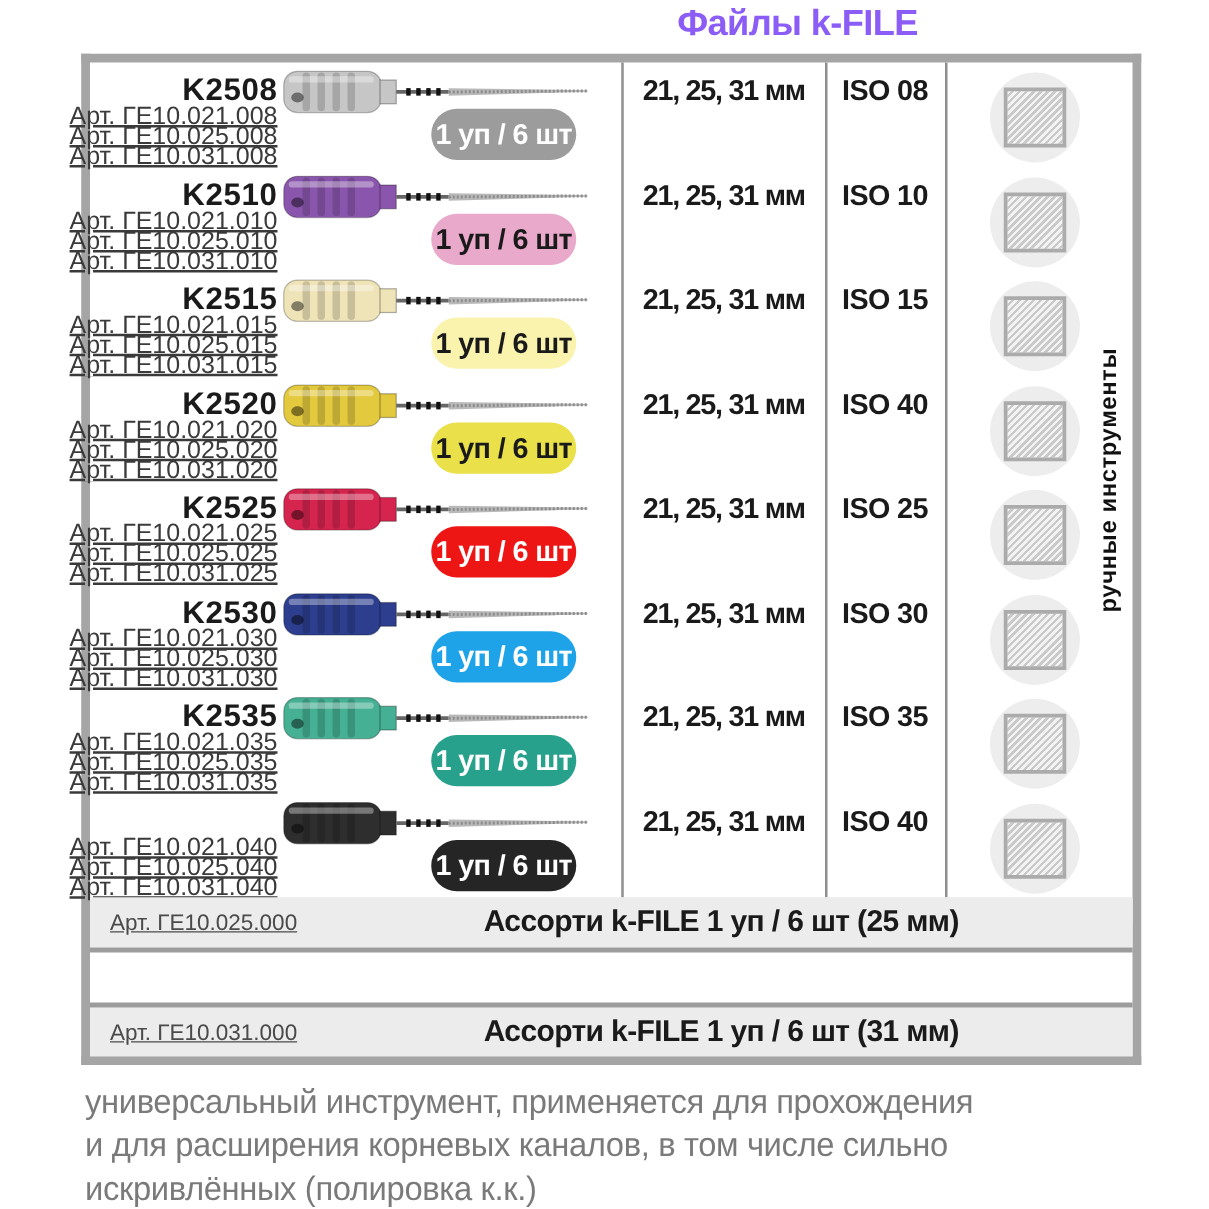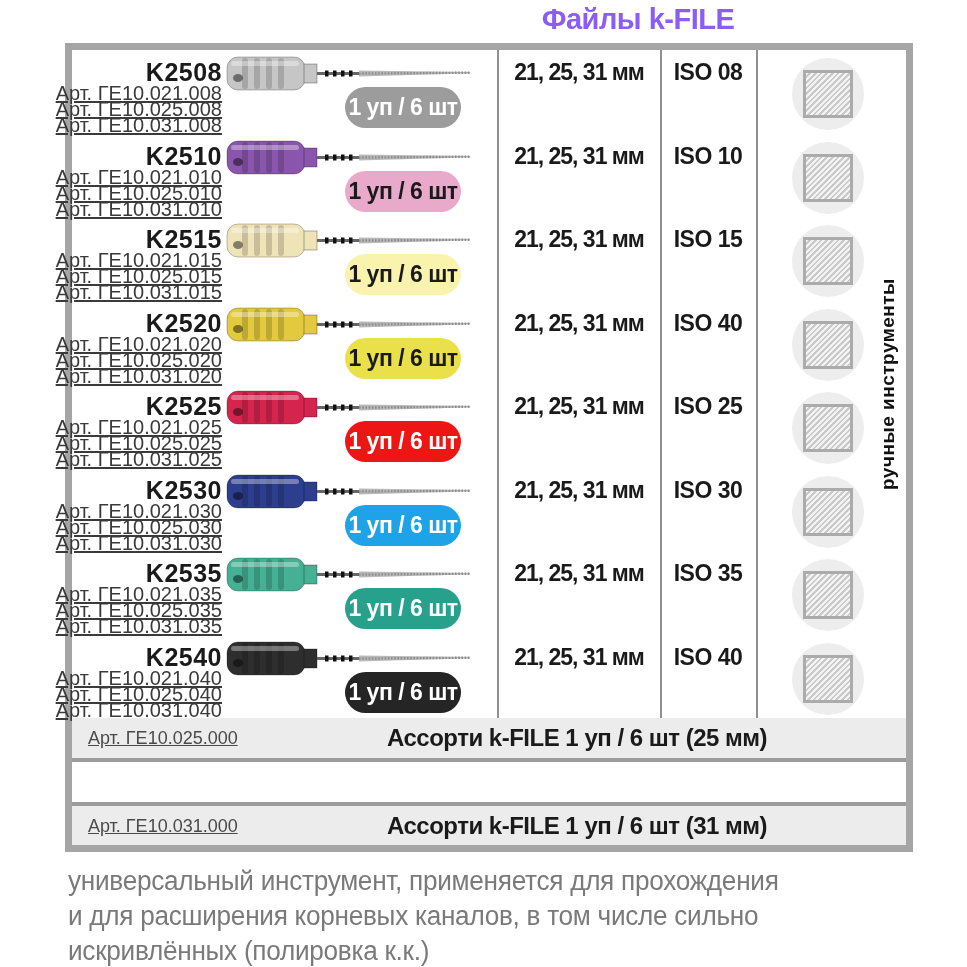--- a/index.html
+++ b/index.html
@@ -293,21 +293,20 @@
     </svg>
     <div class="badge" style="--bc: #27a18c; --btc: #ffffff;">1 уп / 6 шт</div>
     <div class="sizes">21, 25, 31 мм</div>
     <div class="iso">ISO 35</div>
     <div class="thumb">
       <div class="sq"></div>
     </div>
   </div>
 
   <div class="row" style="top: 635px;">
-    <div class="pname">K2540</div>
     <div class="arts">
       <div class="art">Арт. ГЕ10.021.040</div>
       <div class="art">Арт. ГЕ10.025.040</div>
       <div class="art">Арт. ГЕ10.031.040</div>
     </div>
     <svg class="filepic" viewBox="0 0 246 40" style="--hc: #2e2e2e;">
       <rect x="1" y="3" width="78" height="33" rx="11" fill="var(--hc)" stroke="rgba(0,0,0,0.25)" stroke-width="1"></rect>
       <rect x="16" y="4" width="6" height="31" rx="3" fill="rgba(0,0,0,0.16)"></rect>
       <rect x="28" y="4" width="6" height="31" rx="3" fill="rgba(0,0,0,0.16)"></rect>
       <rect x="40" y="4" width="6" height="31" rx="3" fill="rgba(0,0,0,0.16)"></rect>

